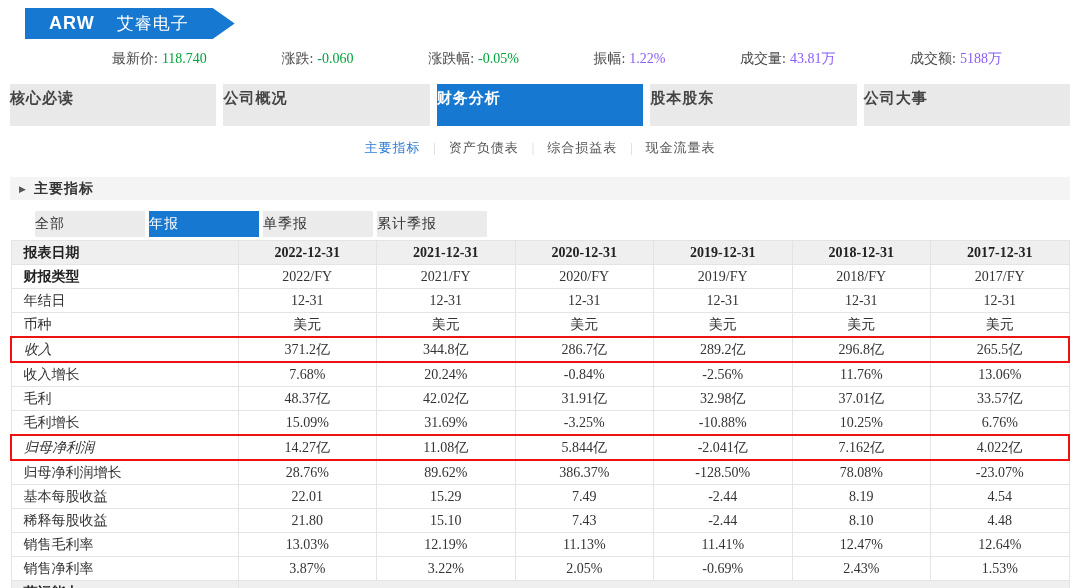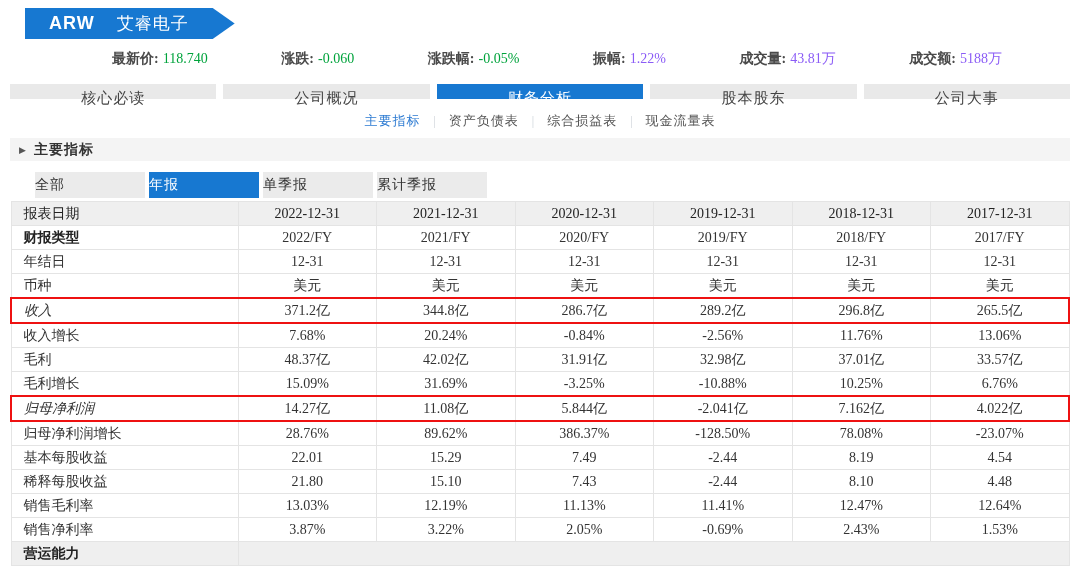--- a/index.html
+++ b/index.html
@@ -14,59 +14,59 @@
     background:var(--accent);color:#fff;padding:0 46px 0 24px;
     clip-path:polygon(0 0,calc(100% - 22px) 0,100% 50%,calc(100% - 22px) 100%,0 100%);
   }
   .banner .ticker{font-family:"Liberation Sans","DejaVu Sans",sans-serif;font-weight:bold;font-size:18px;letter-spacing:1px;}
   .banner .cname{font-size:17px;margin-left:22px;letter-spacing:1px;text-align:right;}
   
   .quote-row{
     display:flex;justify-content:space-between;align-items:center;
     margin-top:10px;padding:0 78px 0 112px;height:20px;font-size:14px;
   }
-  .quote-item .q-label{color:#4a4a4a;font-weight:bold;}
+  .quote-item .q-label{color:#4a4a4a;}
   .quote-item .q-value{margin-left:4px;color:#8b5cf6;}
   .quote-item .q-value.green{color:var(--green);}
   
   .main-tabs{display:flex;gap:7px;margin:15px 10px 0 10px;}
   .main-tab{
-    flex:1;height:15px;line-height:29px;text-align:center;background:#e9e9e9;
-    color:#444;font-size:15px;cursor:pointer;letter-spacing:1px;
+    flex:1;height:42px;line-height:29px;text-align:left;background:#e9e9e9;
+    color:#444;font-size:15px;cursor:pointer;letter-spacing:1px;font-weight:bold;
   }
   .main-tab.active{background:var(--accent);color:#fff;}
   
   .subnav{margin-top:13px;height:18px;line-height:18px;text-align:center;font-size:13px;color:#555;}
   .subnav .sn-item{cursor:pointer;letter-spacing:1px;}
   .subnav .sn-item.active{color:#2d7bd2;}
   .subnav .sn-sep{color:#ccd2d8;margin:0 13px;font-size:12px;}
   
   .section-bar{
-    margin:8px 10px 0 10px;height:23px;line-height:23px;background:#f4f4f4;
+    margin:20px 10px 0 10px;height:23px;line-height:23px;background:#f4f4f4;
     padding-left:9px;font-size:14px;font-weight:bold;color:#333;letter-spacing:1px;
   }
   .section-bar .arrow{font-size:9px;color:#555;margin-right:7px;vertical-align:1px;}
   
   .period-tabs{display:flex;gap:4px;margin:11px 0 0 35px;}
   .period-tab{
     width:110px;height:26px;line-height:26px;text-align:left;background:#ebebeb;
     color:#333;font-size:14px;cursor:pointer;letter-spacing:1px;
   }
   .period-tab.active{background:var(--accent);color:#fff;}
   
   table.fin{
     margin:3px 10px 0 10px;width:1060px;border-collapse:collapse;table-layout:fixed;
     font-size:14px;color:#333;
   }
   table.fin td{
     border:1px solid #e4e4e4;height:23px;line-height:23px;padding:0;
     text-align:center;overflow:hidden;white-space:nowrap;
   }
   table.fin td.lbl{text-align:left;padding-left:12px;width:214px;}
-  table.fin tr.thead td{background:#efefef;font-weight:normal;color:#222;}
+  table.fin tr.thead td{background:#efefef;font-weight:bold;color:#222;}
   table.fin tr.section td{background:#efefef;font-weight:bold;color:#222;}
   table.fin tr.boldlbl td.lbl{font-weight:bold;color:#222;}
   table.fin tr.hl td{border-top:2px solid var(--red);border-bottom:2px solid var(--red);}
   table.fin tr.hl td:first-child{border-left:2px solid var(--red);font-style:italic;}
   table.fin tr.hl td:last-child{border-right:2px solid var(--red);}
 </style>
 </head>
 <body style="--accent: #1778d1; --green: #00a33c; --red: #ee1111;">
 
 

